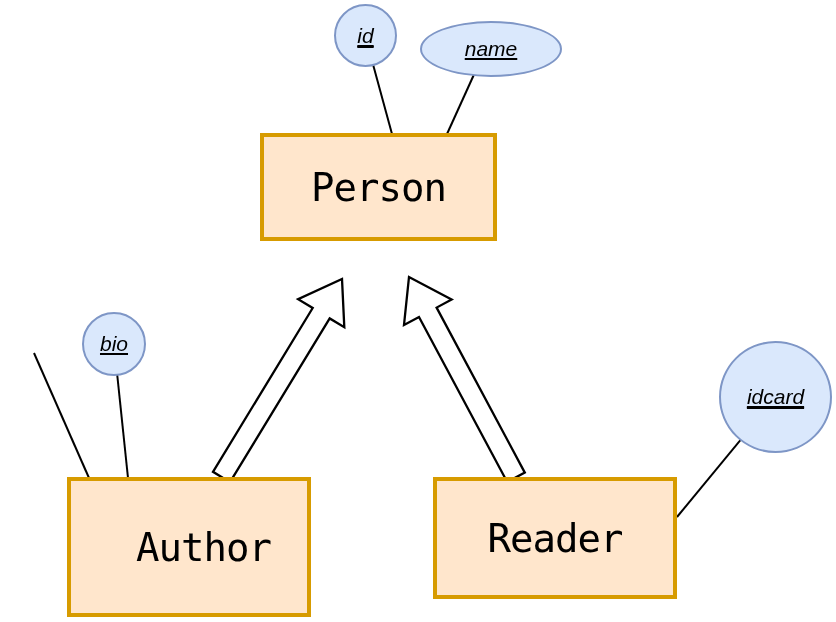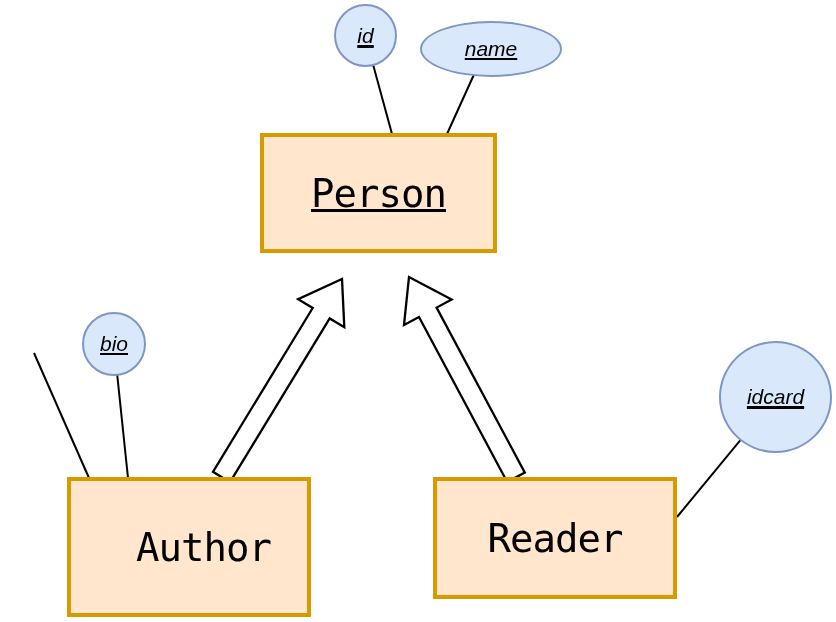--- a/index.html
+++ b/index.html
@@ -59,21 +59,21 @@
     font-size: 21px;
     color: #000000;
     text-decoration: underline;
   }
   .attr .key {
     text-decoration: underline;
     text-decoration-thickness: 2px;
     text-underline-offset: 3px;
   }
   
-  #entity-person { left: 260px; top: 133px; width: 237px; height: 120px; text-decoration: underline; }
+  #entity-person { left: 260px; top: 133px; width: 237px; height: 108px; }
   #entity-author { left: 67px;  top: 477px; width: 244px; height: 140px; padding-left: 29px; }
   #entity-reader { left: 433px; top: 477px; width: 244px; height: 122px; }
   #attr-id     { left: 334px; top: 4px;   width: 63px;  height: 63px; }
   #attr-name   { left: 420px; top: 21px;   width: 142px; height: 56px; }
   #attr-url    { left: 2px;   top: 321px; width: 64px;  height: 64px; }
   #attr-bio    { left: 82px;  top: 312px; width: 64px;  height: 64px; }
   #attr-idcard { left: 719px; top: 341px; width: 113px; height: 112px; }
 </style>
 </head>
 <body>

